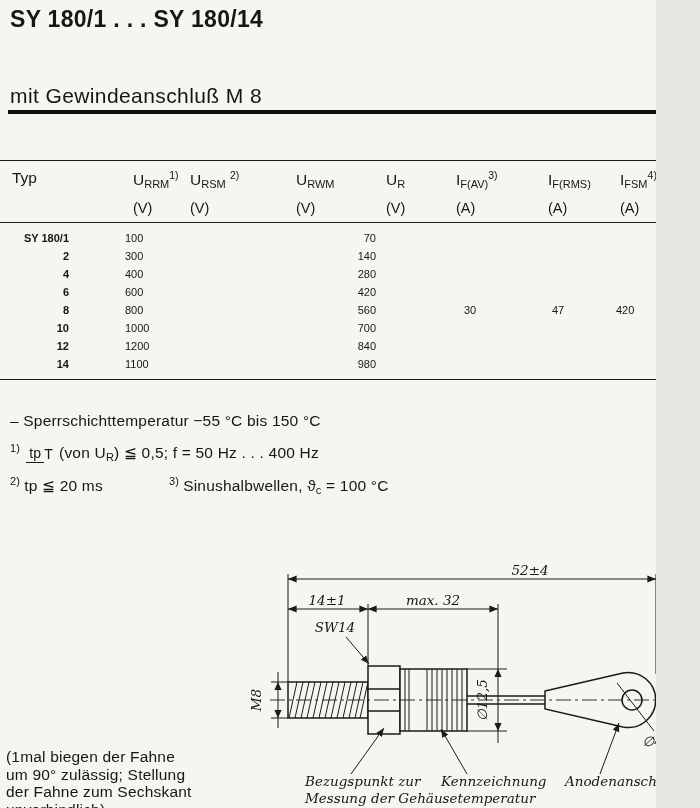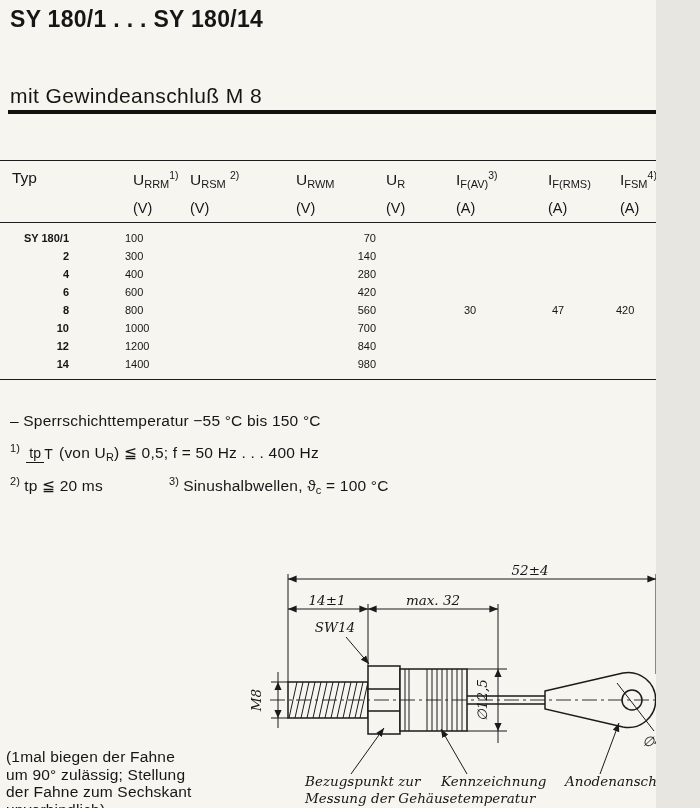--- a/index.html
+++ b/index.html
@@ -166,21 +166,21 @@
       <tr>
         <td class="t">12</td>
         <td class="v-rrm" colspan="2">1200</td>
         <td class="v-rwm" colspan="2">840</td>
         <td class="v-ifav"></td>
         <td class="v-ifrms"></td>
         <td class="v-ifsm"></td>
       </tr>
       <tr>
         <td class="t">14</td>
-        <td class="v-rrm" colspan="2">1400</td>
+        <td class="v-rrm" colspan="2">1100</td>
         <td class="v-rwm" colspan="2">980</td>
         <td class="v-ifav"></td>
         <td class="v-ifrms"></td>
         <td class="v-ifsm"></td>
       </tr>
     </tbody>
   </table>
 
   <div class="notes">
     <div class="note">– Sperrschichttemperatur −55 °C bis 150 °C</div>

